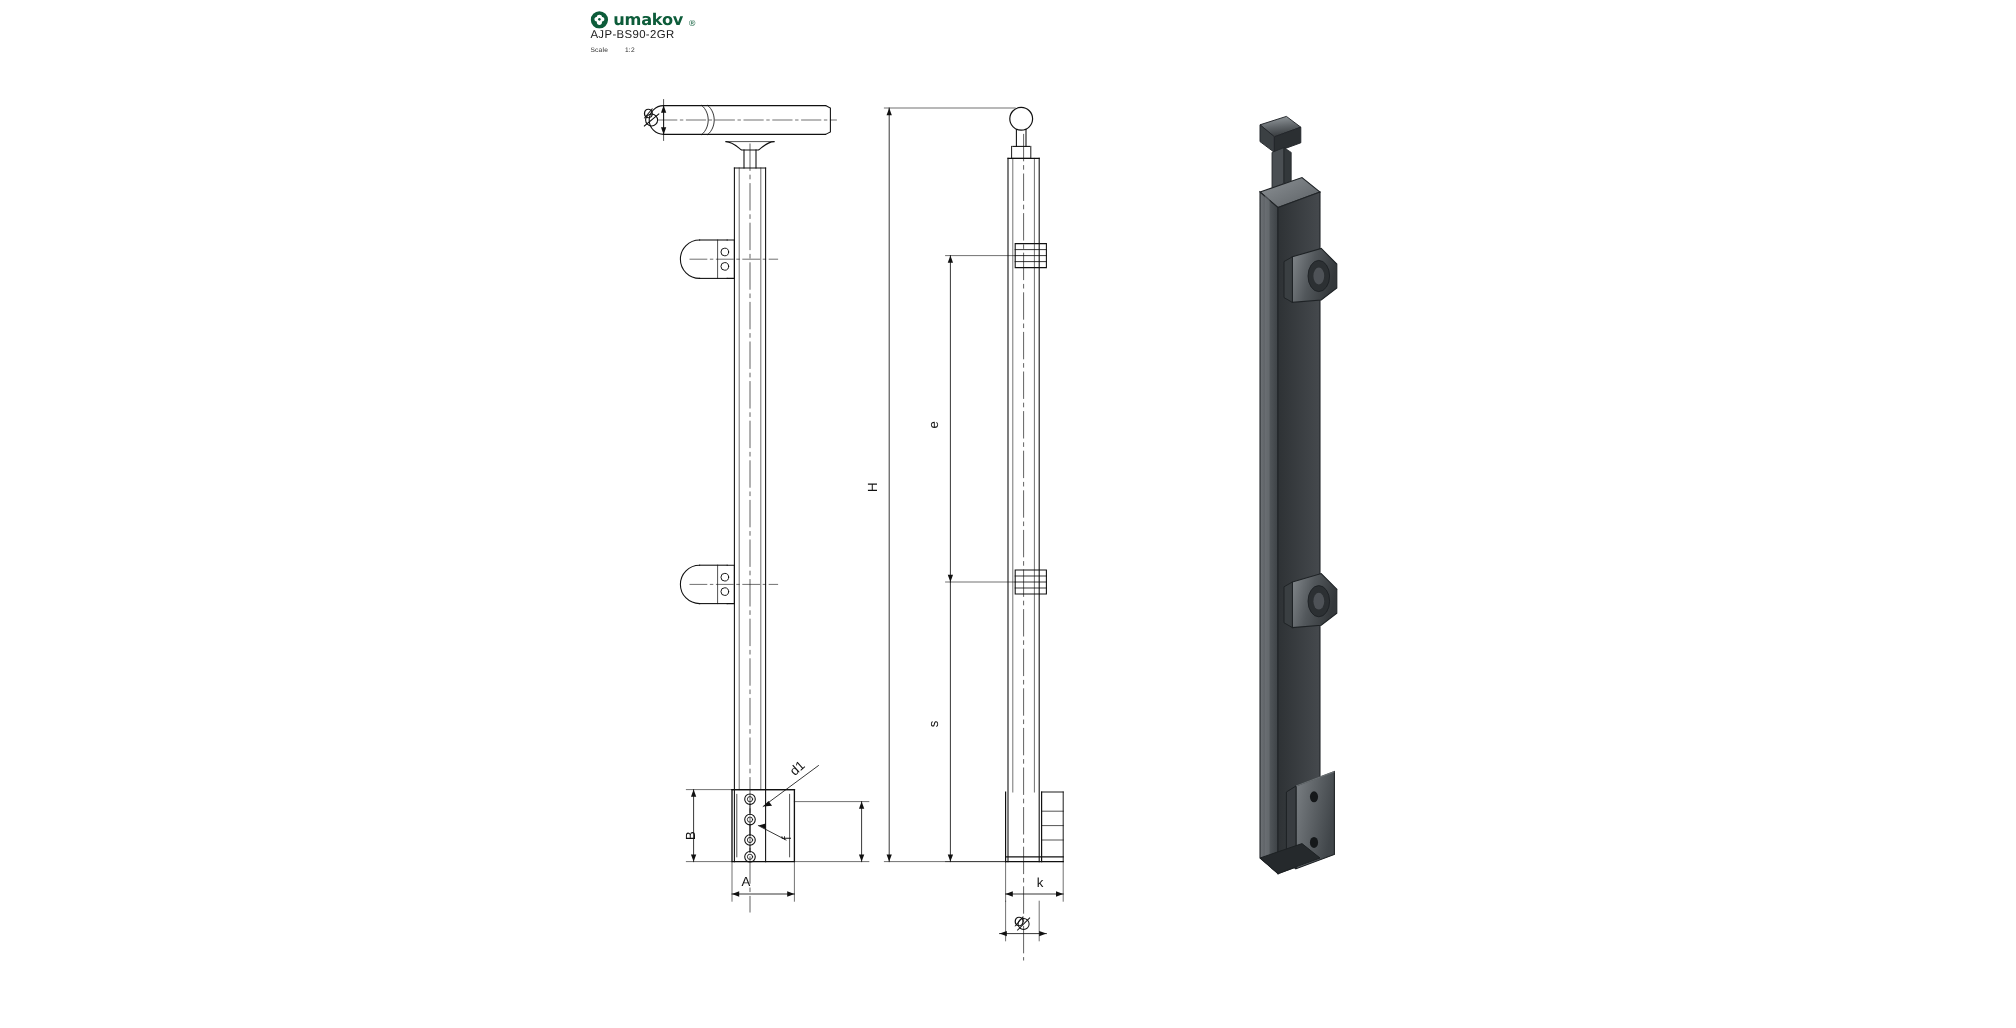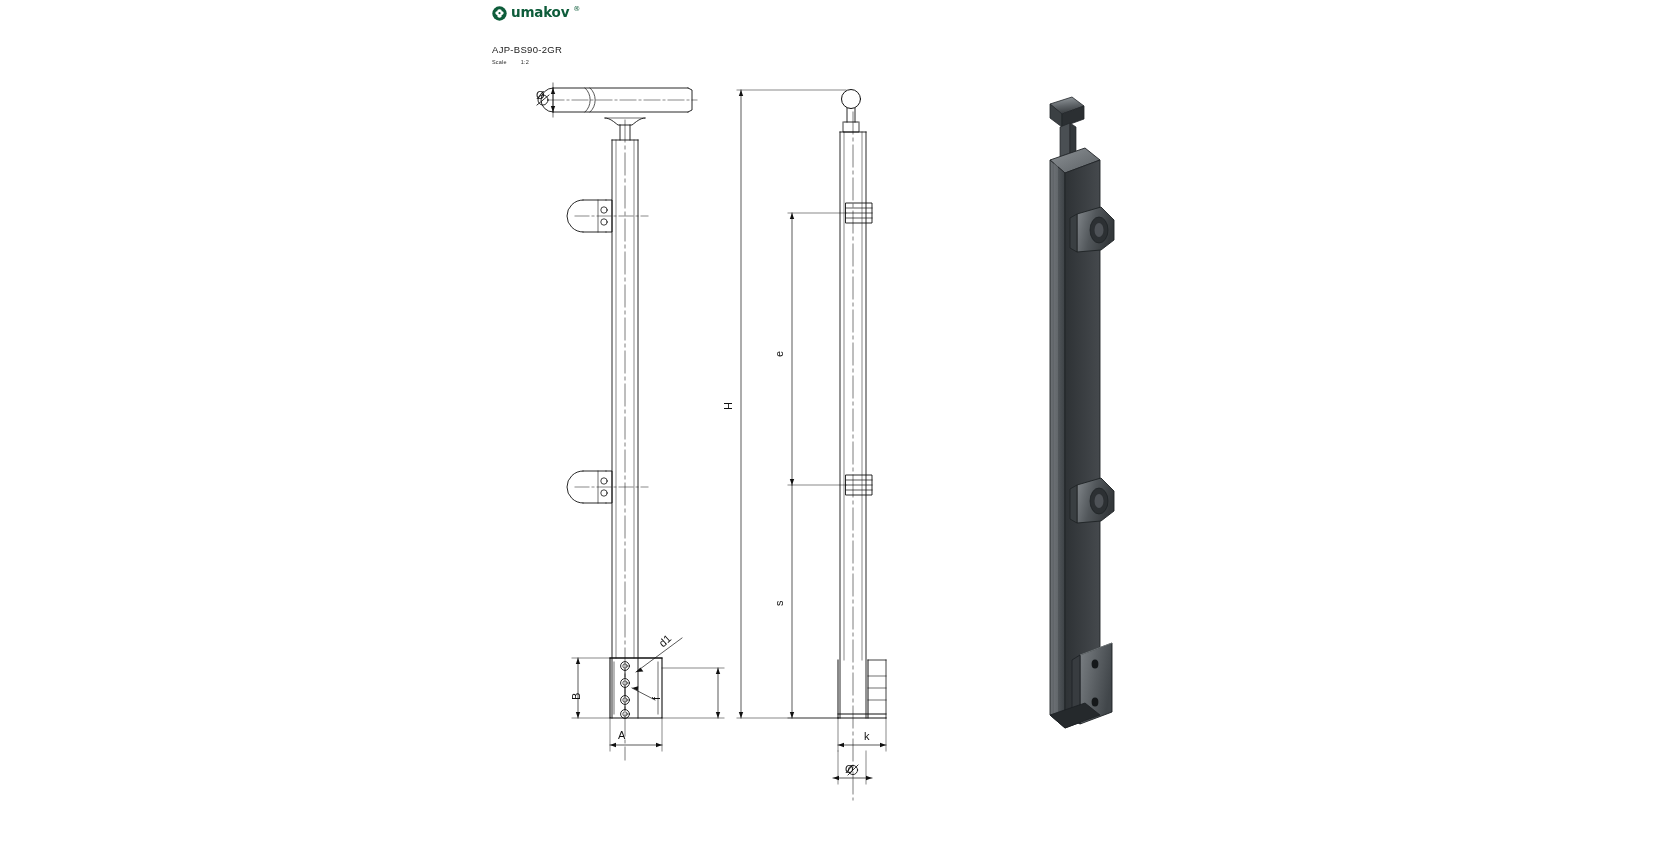--- a/index.html
+++ b/index.html
@@ -23,42 +23,42 @@
   }
   
   #title-block {
     position: absolute;
     left: 492px;
     top: 6px;
     width: 260px;
   }
   #brand-row {
     display: flex;
-    align-items: flex-start;
+    align-items: flex-end;
     gap: 4px;
     height: 18px;
   }
   #brand-mark { display: block; }
   #brand-name {
     font-family: "DejaVu Sans", sans-serif;
     font-weight: bold;
     font-size: 13.5px;
     letter-spacing: -0.2px;
     color: #0d5c3a;
     line-height: 1;
   }
   #brand-tm {
     font-family: "DejaVu Sans", sans-serif;
     font-size: 7px;
     color: #0d5c3a;
     vertical-align: super;
     line-height: 1;
   }
   #part-number {
-    margin-top: 20px;
+    margin-top: 0;
     font-family: "Liberation Sans", sans-serif;
     font-size: 9.5px;
     color: #1a1a1a;
     letter-spacing: 0.3px;
     white-space: nowrap;
   }
   #scale-row {
     margin-top: 4px;
     display: flex;
     gap: 14px;

